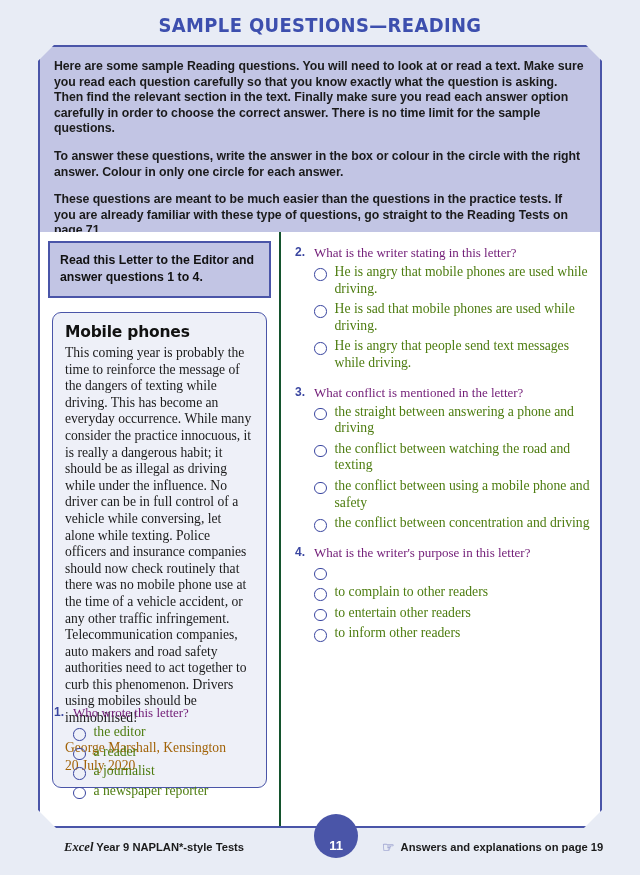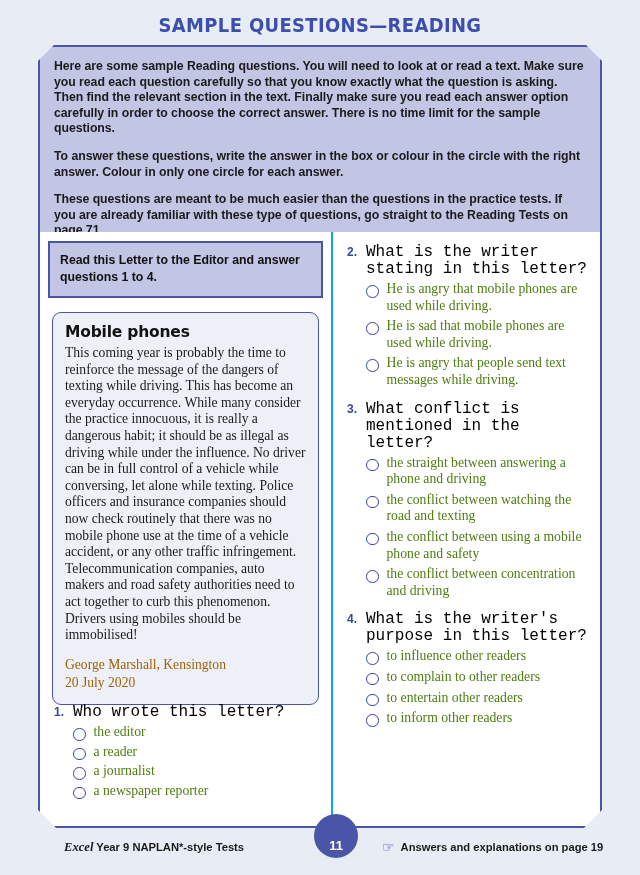--- a/index.html
+++ b/index.html
@@ -58,23 +58,23 @@
     width: 564px;
     height: 596px;
     box-sizing: border-box;
     border: 2px solid #4a55a8;
     border-top: none;
     background: #ffffff;
     clip-path: polygon(0 0, 100% 0, 100% calc(100% - 18px), calc(100% - 18px) 100%, 18px 100%, 0 calc(100% - 18px));
     display: flex;
   }
   .col-left {
-    width: 293px;
-    box-sizing: border-box;
-    border-right: 2px solid #0ea5e9;
+    width: 241px;
+    box-sizing: border-box;
+    border-right: 2px solid #14532d;
     position: relative;
   }
   .col-right {
     flex: 1;
     box-sizing: border-box;
     padding: 12px 10px 0 14px;
   }
 
   
   .read-strip {
@@ -129,24 +129,24 @@
     font-family: "Liberation Sans", sans-serif;
     font-weight: bold;
     font-size: 12px;
     color: #3a46a0;
     width: 19px;
     flex: 0 0 19px;
     padding-top: 1px;
   }
   .q-body { flex: 1; }
   .q-text {
-    font-family: Liberation Mono, monospace;
-    font-size: 16px;
+    font-family: Liberation Serif, serif;
+    font-size: 13px;
     line-height: 17px;
-    color: #000000;
+    color: #701a75;
     margin: 0 0 3px 0;
   }
   .options { margin: 0; padding: 0; list-style: none; }
   .option {
     display: flex;
     align-items: flex-start;
     margin-bottom: 4px;
   }
   .bubble {
     width: 10.5px;
@@ -333,21 +333,20 @@
       </div>
     </div>
 
     <div class="question">
       <div class="q-num">4.</div>
       <div class="q-body">
         <p class="q-text">What is the writer's purpose in this letter?</p>
         <ul class="options">
           <li class="option">
             <span class="bubble"></span>
-            <span class="option-label">to influence other readers</span>
           </li>
           <li class="option">
             <span class="bubble"></span>
             <span class="option-label">to complain to other readers</span>
           </li>
           <li class="option">
             <span class="bubble"></span>
             <span class="option-label">to entertain other readers</span>
           </li>
           <li class="option">

